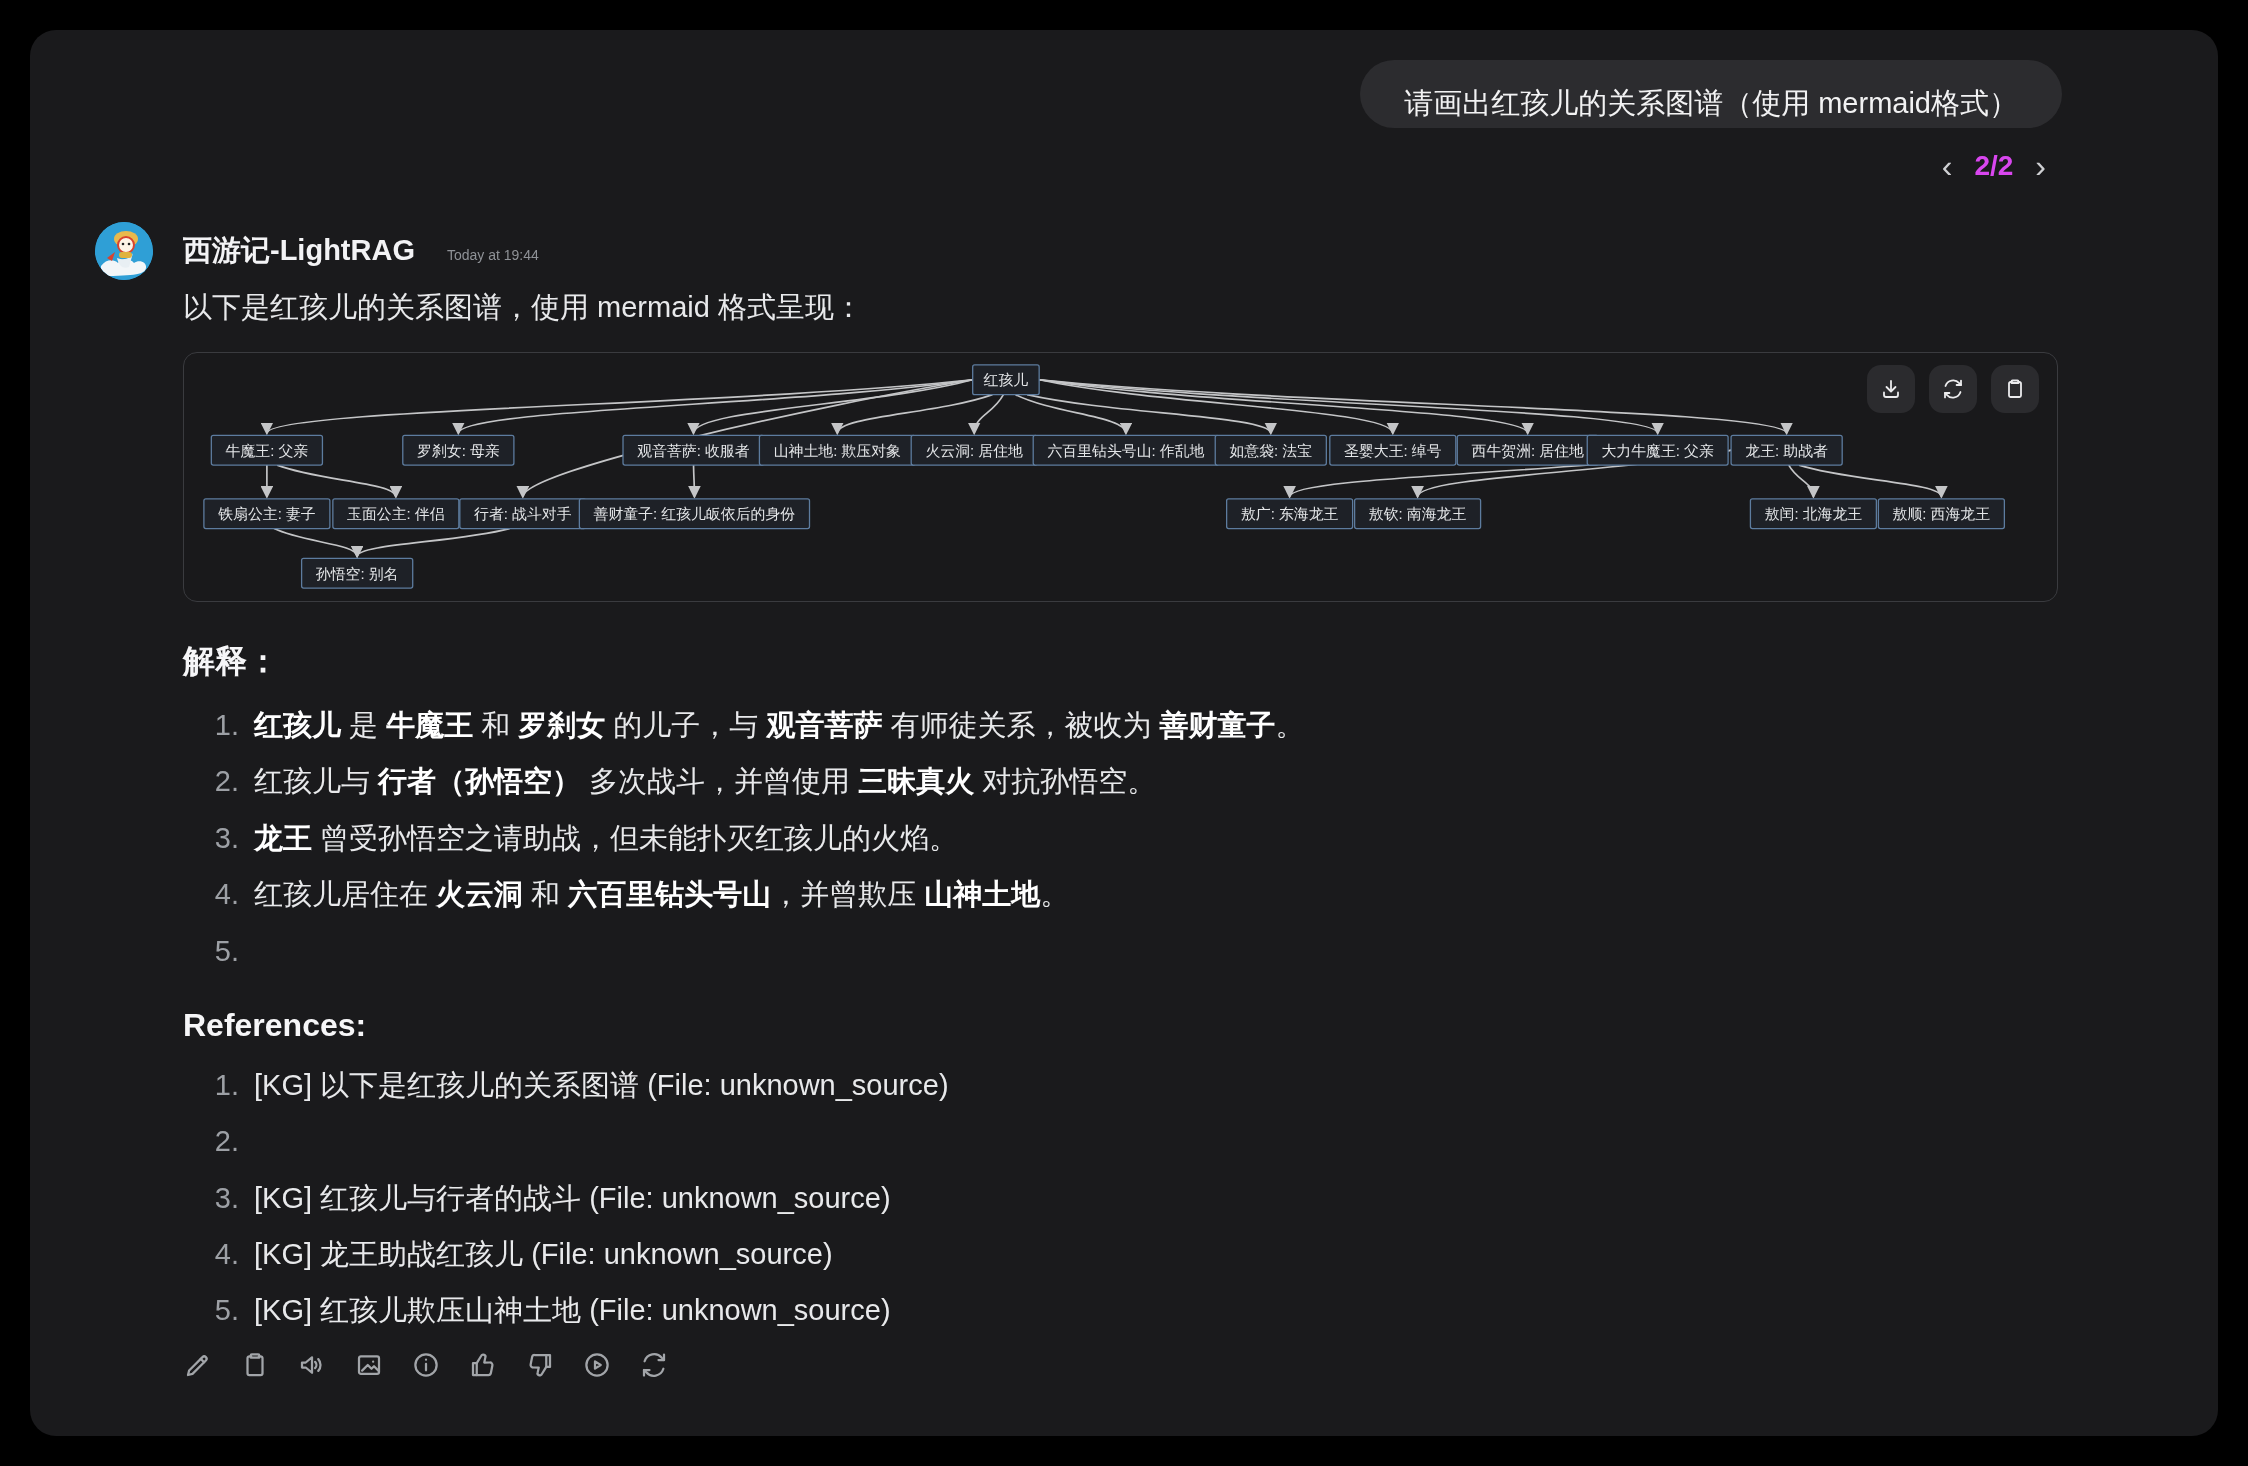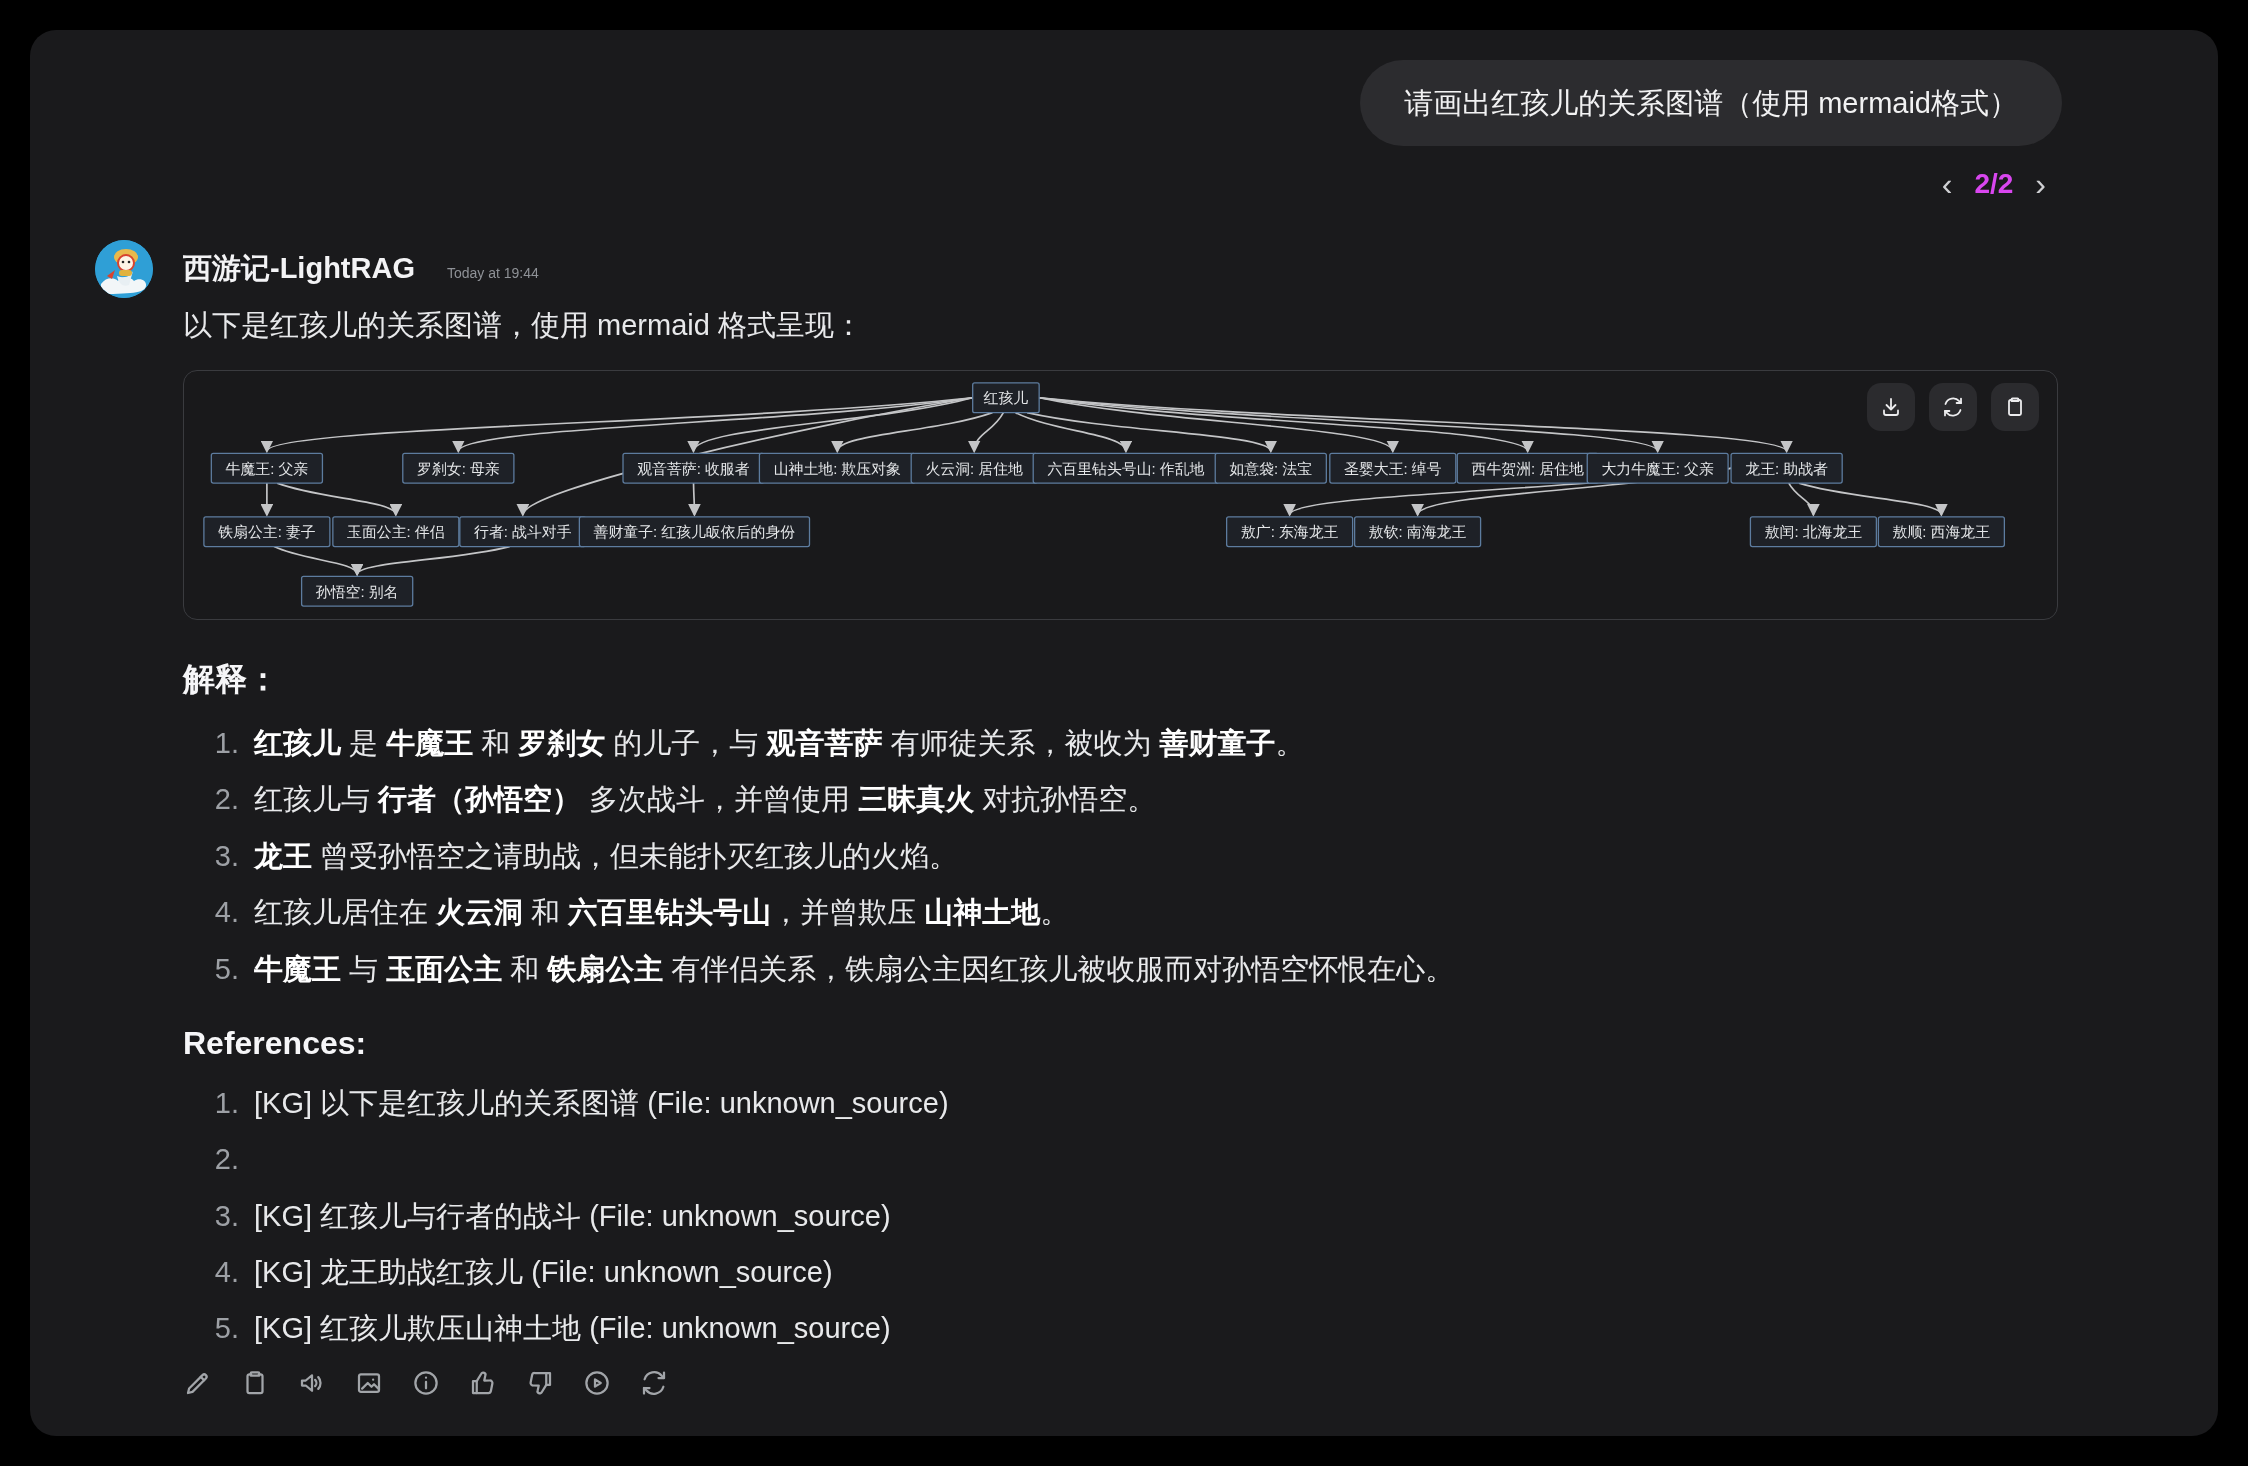--- a/index.html
+++ b/index.html
@@ -7,21 +7,21 @@
     width:2248px;height:1466px;background:#000;position:relative;
     font-family:"Liberation Sans","DejaVu Sans",sans-serif;color:#e6e7e9;
   }
   .window{
     position:absolute;left:30px;top:30px;width:2188px;height:1406px;
     background:#1a1a1c;border-radius:26px;overflow:hidden;
   }
   
   .user-row{display:flex;justify-content:flex-end;padding:30px 156px 0 0;}
   .bubble{
-    background:#2c2c2f;border-radius:44px;height:86px;line-height:86px;
+    background:#2c2c2f;border-radius:44px;height:68px;line-height:86px;
     padding:0 44px;font-size:29px;color:#f2f2f3;white-space:nowrap;
   }
   
   .pager-row{display:flex;justify-content:flex-end;align-items:center;gap:20px;padding:22px 170px 0 0;}
   .pager-chevron{font-size:32px;color:#cfd0d3;line-height:1;cursor:pointer;padding:0 2px;}
   .pager-label{font-size:28px;font-weight:700;color:#d946ef;}
   
   .msg{padding:40px 0 0 65px;}
   .msg-header{display:flex;align-items:center;gap:30px;}
   .avatar{width:58px;height:58px;border-radius:50%;overflow:hidden;flex:none;background:#2f9fd6;}
@@ -251,21 +251,20 @@
           <li>
             <span class="idx">3.</span>
             <span><b>龙王</b> 曾受孙悟空之请助战，但未能扑灭红孩儿的火焰。</span>
           </li>
           <li>
             <span class="idx">4.</span>
             <span>红孩儿居住在 <b>火云洞</b> 和 <b>六百里钻头号山</b>，并曾欺压 <b>山神土地</b>。</span>
           </li>
           <li>
             <span class="idx">5.</span>
-            <span><b>牛魔王</b> 与 <b>玉面公主</b> 和 <b>铁扇公主</b> 有伴侣关系，铁扇公主因红孩儿被收服而对孙悟空怀恨在心。</span>
           </li>
         </ol>
 
       <div class="section-heading">References:</div>
       <ol class="items">
           <li>
             <span class="idx">1.</span>
             <span>[KG] 以下是红孩儿的关系图谱 (File: unknown_source)</span>
           </li>
           <li>

